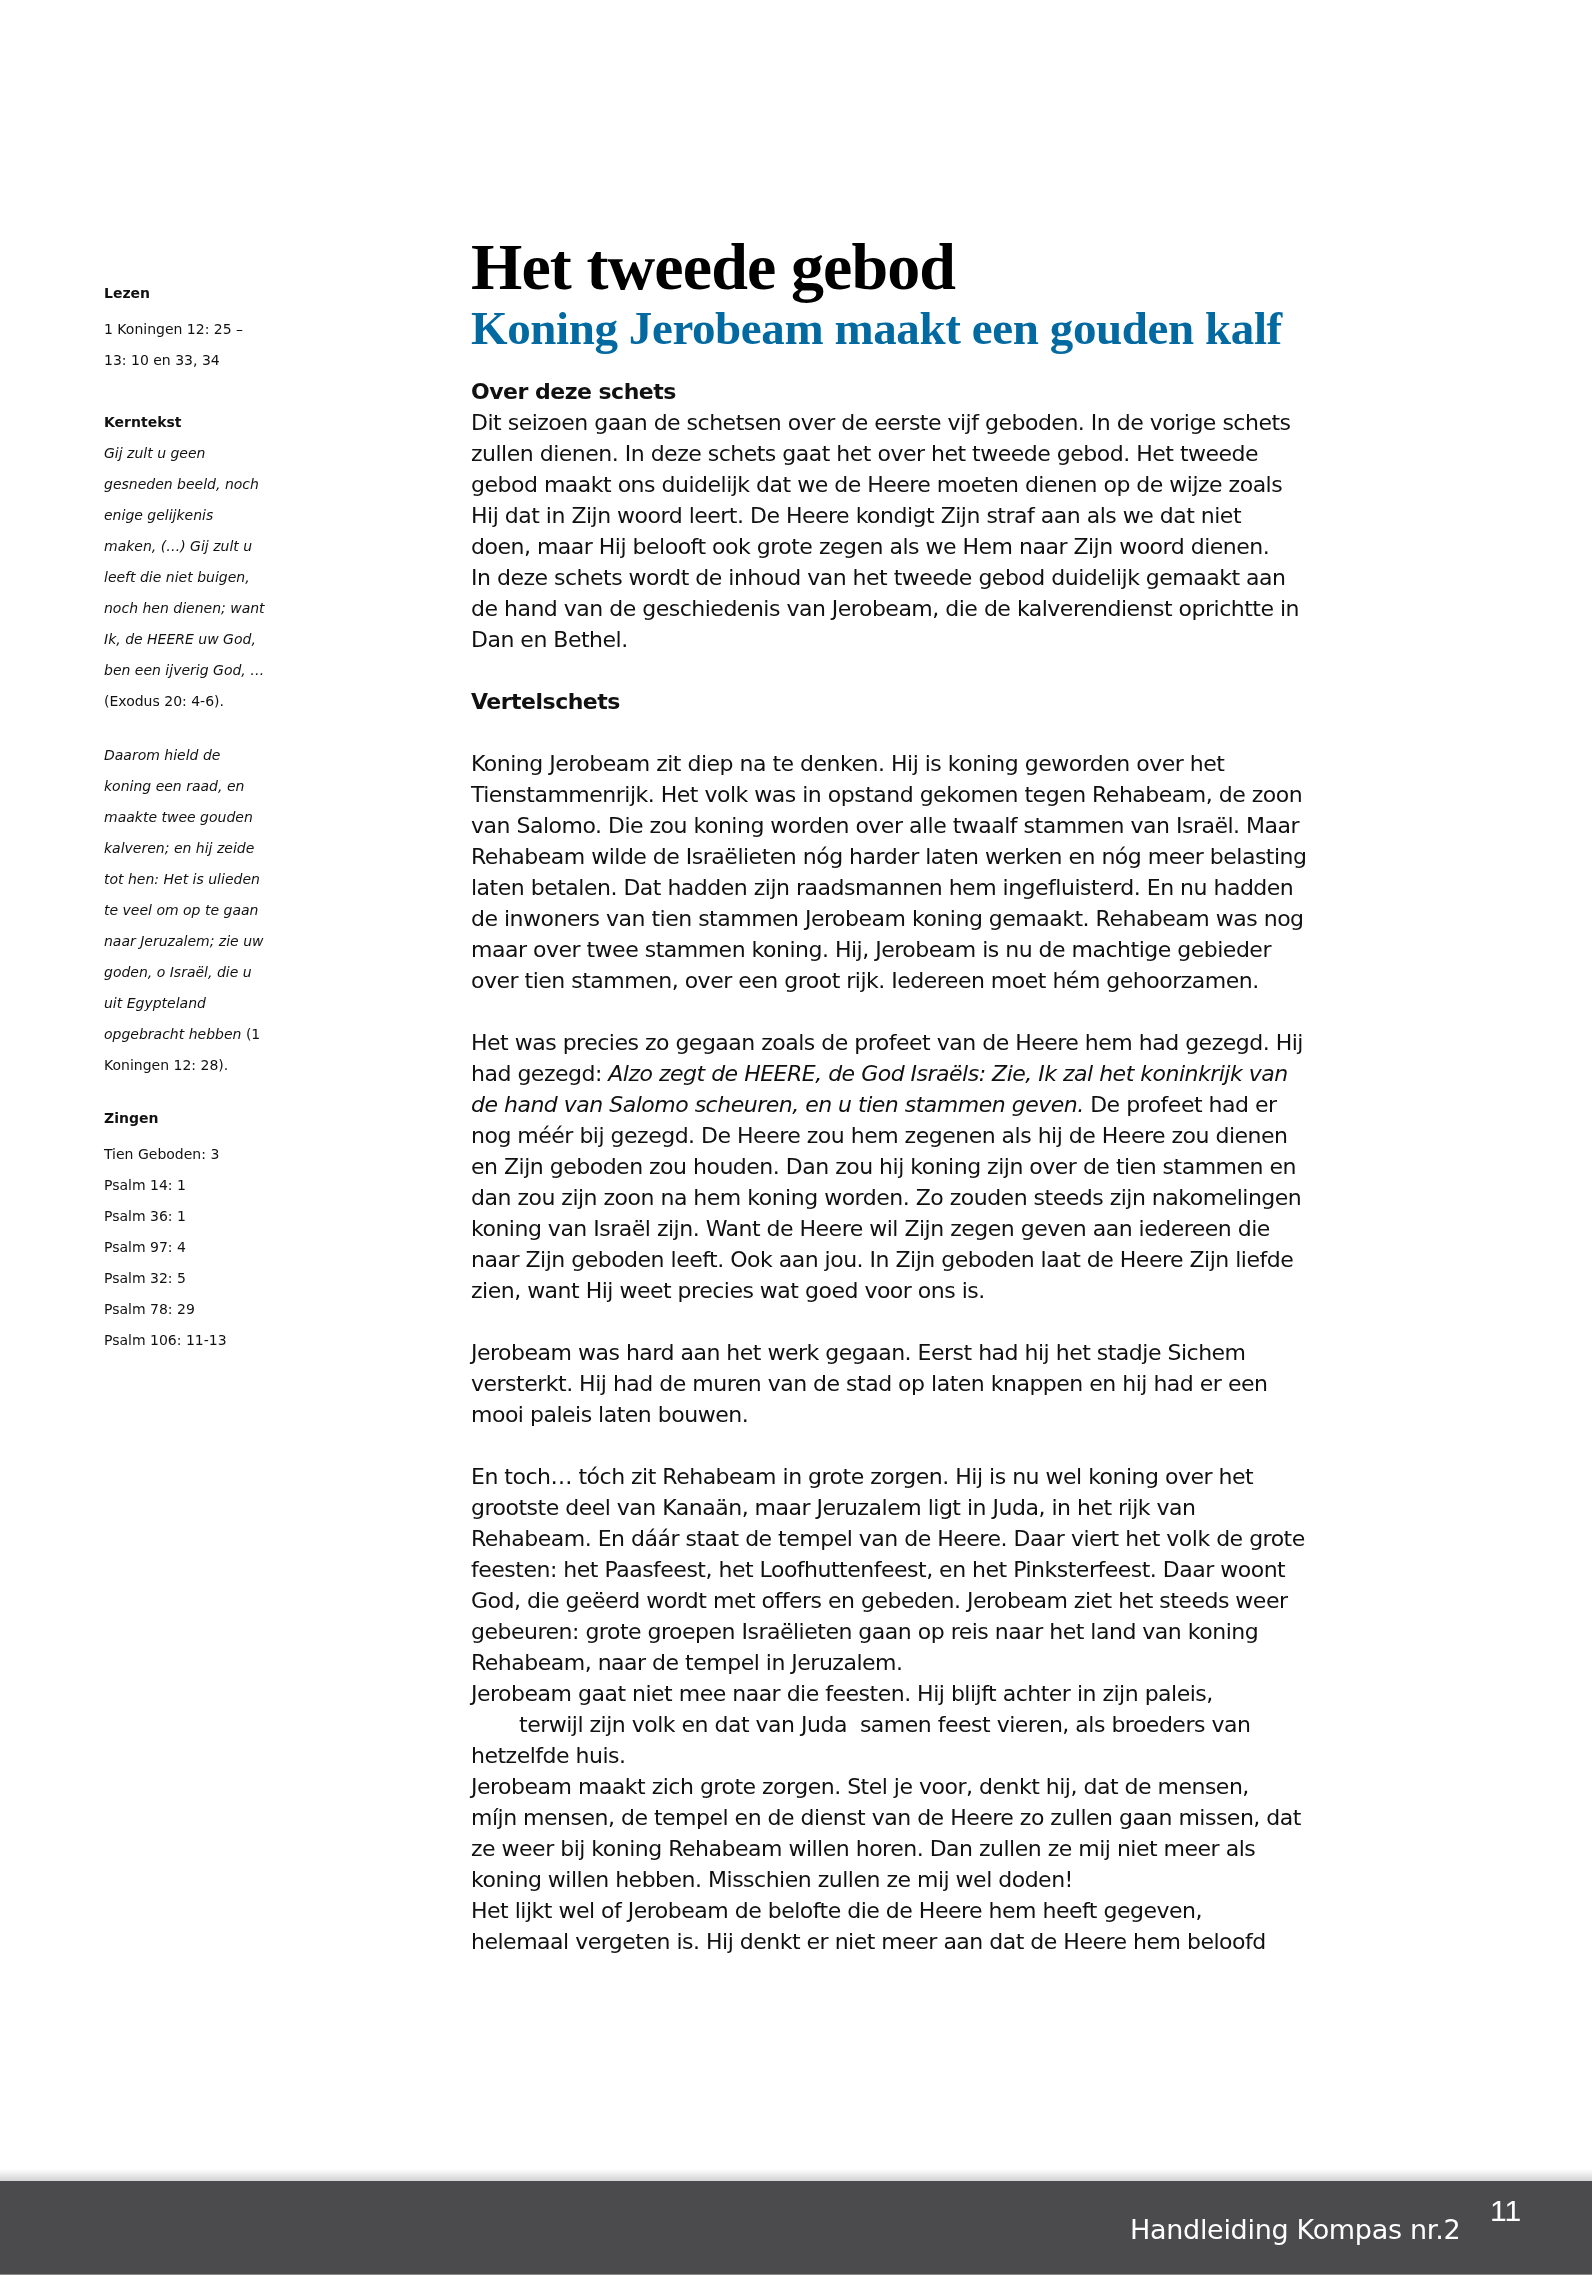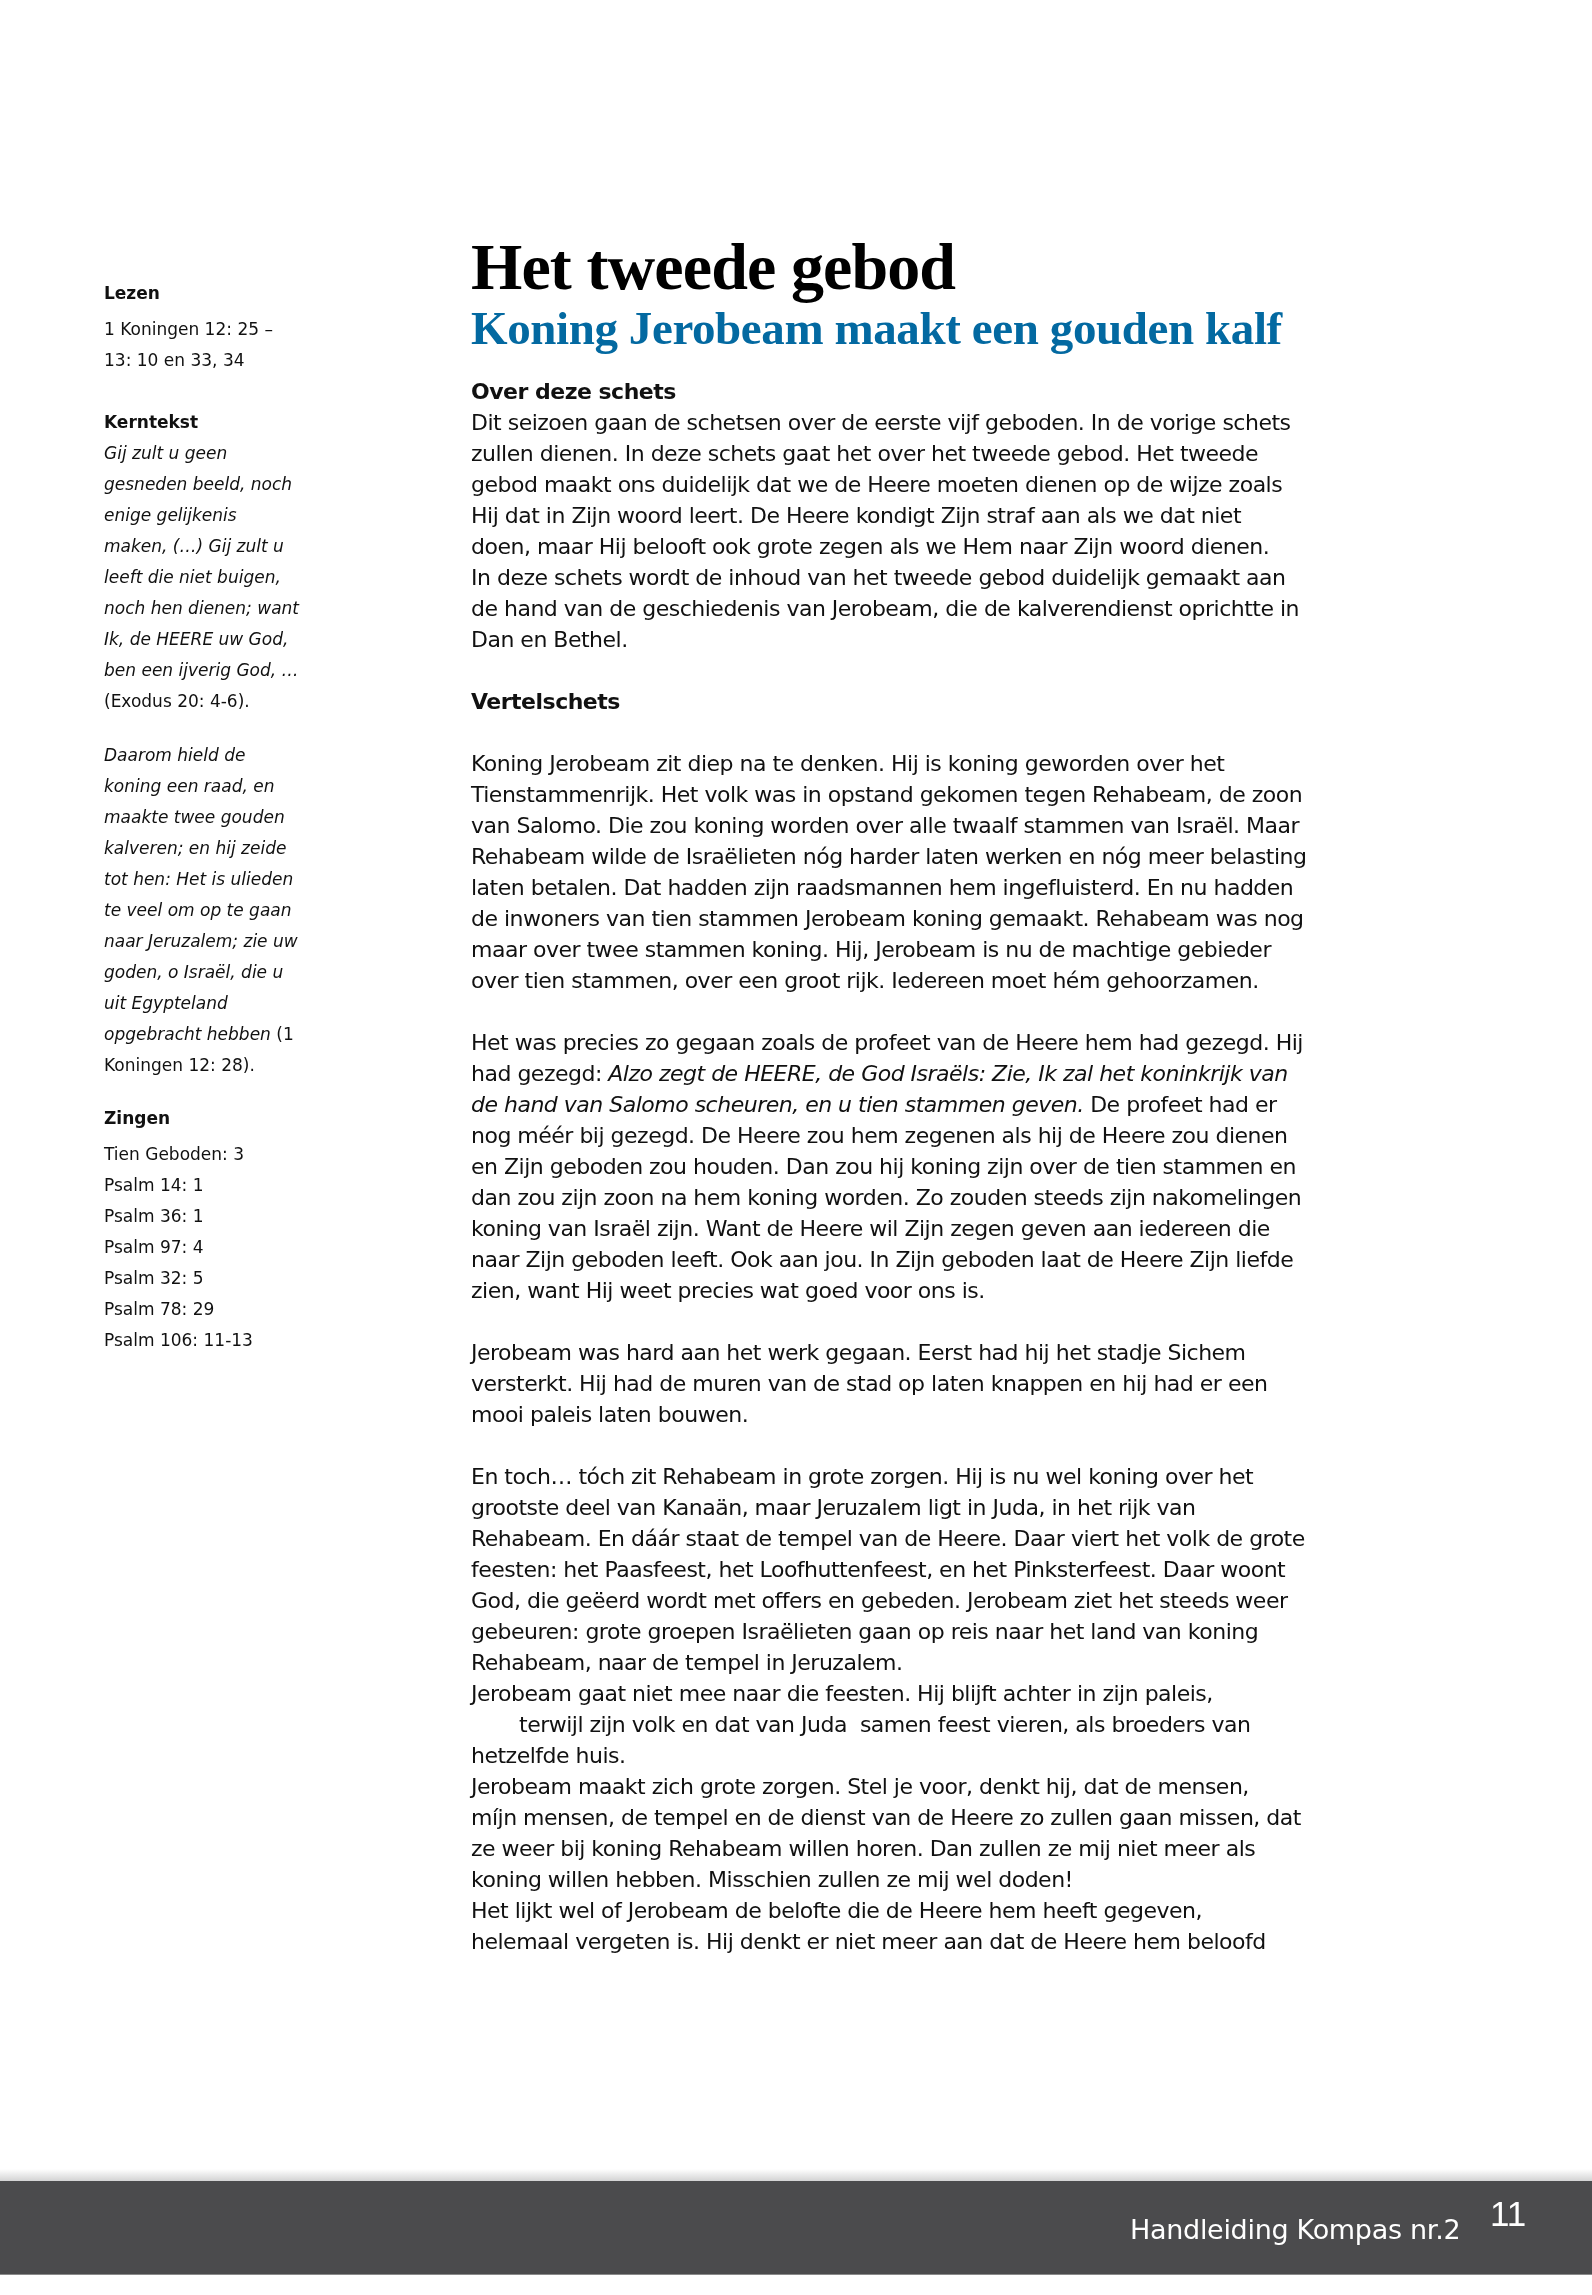--- a/index.html
+++ b/index.html
@@ -1,21 +1,21 @@
 <!DOCTYPE html>
 <html style="font-size:14px"><head>
 <meta charset="utf-8">
 <style>
   html, body { margin: 0; padding: 0; background: #ffffff; }
   body { width: 1592px; height: 2295px; position: relative; overflow: hidden; color: #111111; }
   .page { position: absolute; left: 0; top: 0; width: 1592px; height: 2295px; }
 
   
   .sidebar { position: absolute; left: 104px; top: 278px; width: 285px;
-    font-family: "DejaVu Sans", sans-serif; font-size: 17px; line-height: 31px; color: #111; }
+    font-family: "DejaVu Sans", sans-serif; font-size: 14px; line-height: 31px; color: #111; }
   .sidebar .head { font-weight: bold; display: block; }
   .sidebar .line { display: block; white-space: nowrap; }
   .sidebar .it { font-style: italic; }
   .gap-lg { height: 31px; }
   .gap-md { height: 22.4px; }
   .gap-sm { height: 5.2px; }
 
   
   .main { position: absolute; left: 471px; top: 231px; width: 967px; }
   .title { font-family: "Liberation Serif", serif; font-weight: bold; font-size: 66px; line-height: 71px;
@@ -31,21 +31,21 @@
   .para-gap { height: 31px; }
 
   
   .footer { position: absolute; left: 0; top: 2181px; width: 1592px; height: 93px;
     background: #4b4b4d; border-bottom: 1.7px solid #8a8a8a; }
   .footer-fade { position: absolute; left: 0; top: 2169px; width: 1592px; height: 15.5px;
     background: linear-gradient(to bottom, rgba(255,255,255,0) 0%, rgba(120,120,122,0.35) 80%, rgba(75,75,77,1) 100%); }
   .footer-title { position: absolute; left: 1130px; top: 2214px; font-family: "DejaVu Sans", sans-serif;
     font-size: 27px; color: #ffffff; letter-spacing: -0.3px; white-space: nowrap; }
   .page-number { position: absolute; left: 1490px; top: 2194px; font-family: "Liberation Sans", sans-serif;
-    font-size: 35px; color: #ffffff; white-space: nowrap; }
+    font-size: 30px; color: #ffffff; white-space: nowrap; }
 </style>
 </head>
 <body>
 
 <div class="page">
 
   <aside class="sidebar">
     <section>
       <span class="head">Lezen</span>
       <div class="gap-sm"></div>

